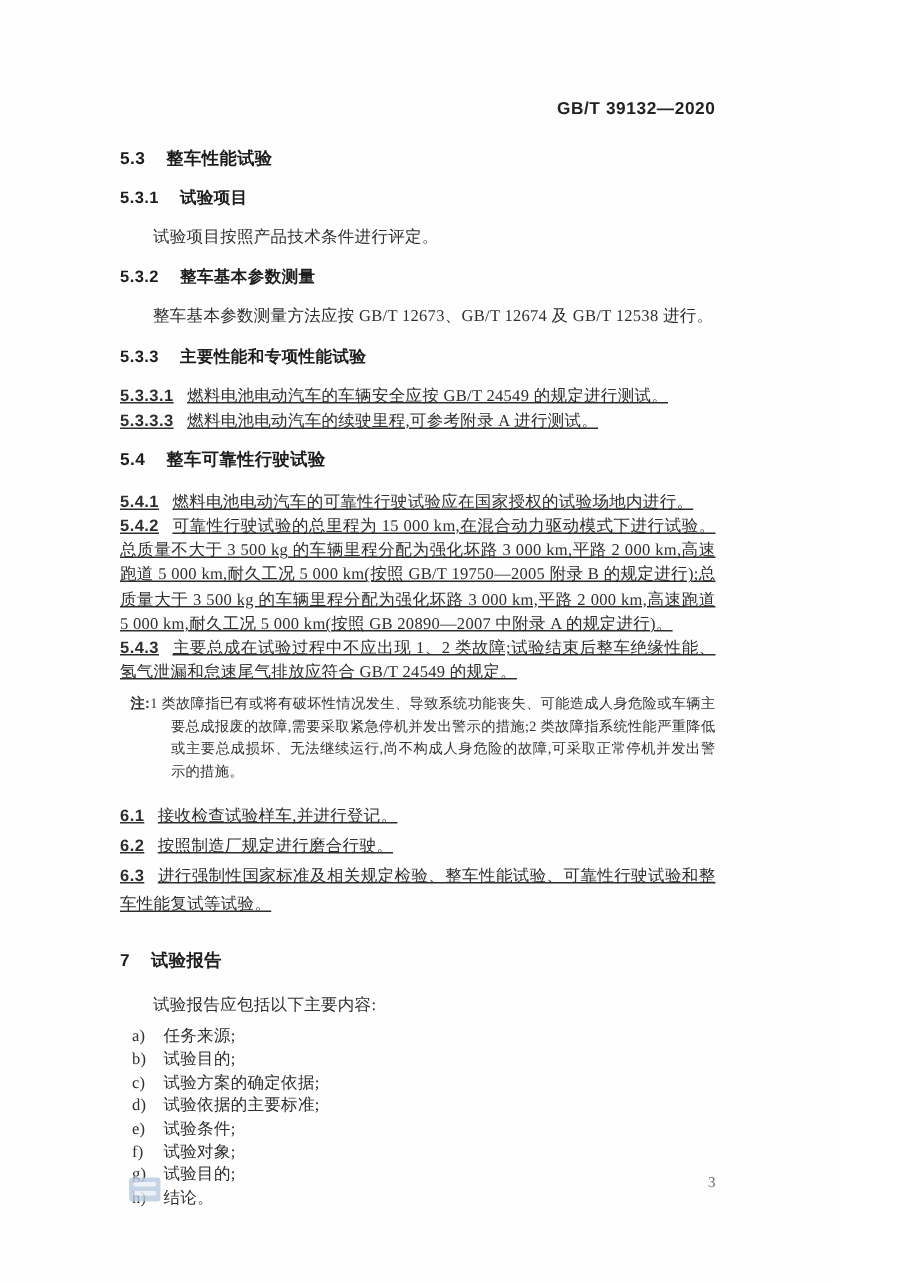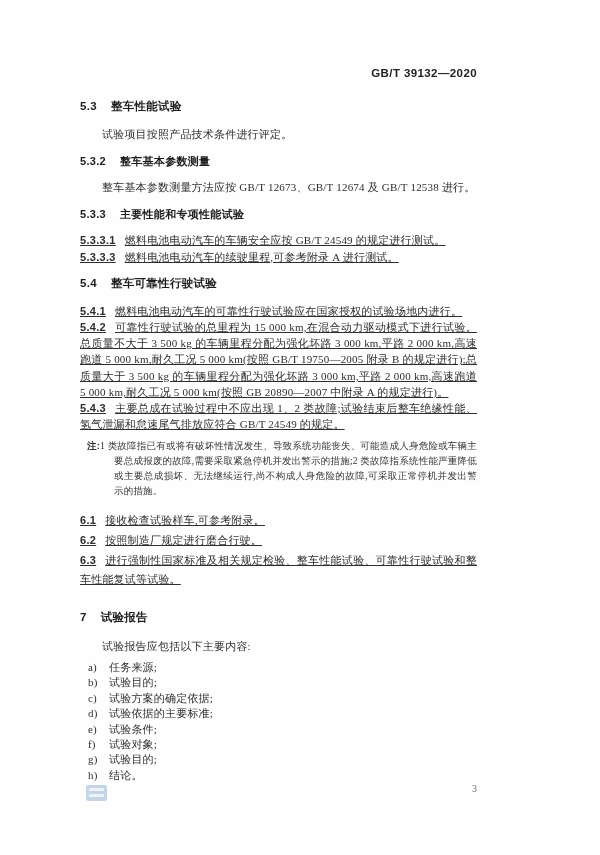--- a/index.html
+++ b/index.html
@@ -61,20 +61,23 @@
   <div class="content">
 
     <div class="std-header">
       <span>GB/T 39132—2020</span>
     </div>
 
     <div class="h2">
       <span class="hnum">5.3</span><span>整车性能试验</span>
     </div>
 
+    <div class="h3">
+      <span class="hnum">5.3.1</span><span>试验项目</span>
+    </div>
     <p class="para indent">试验项目按照产品技术条件进行评定。</p>
 
     <div class="h3">
       <span class="hnum">5.3.2</span><span>整车基本参数测量</span>
     </div>
     <p class="para indent">整车基本参数测量方法应按 GB/T 12673、GB/T 12674 及 GB/T 12538 进行。</p>
 
     <div class="h3">
       <span class="hnum">5.3.3</span><span>主要性能和专项性能试验</span>
     </div>
@@ -99,21 +102,21 @@
     <p class="clause">
       <span class="cnum">5.4.3</span><span>主要总成在试验过程中不应出现 1、2 类故障;试验结束后整车绝缘性能、氢气泄漏和怠速尾气排放应符合 GB/T 24549 的规定。</span>
     </p>
 
     <p class="note">
       <span class="note-label">注:</span><span>1 类故障指已有或将有破坏性情况发生、导致系统功能丧失、可能造成人身危险或车辆主要总成报废的故障,需要采取紧急停机并发出警示的措施;2 类故障指系统性能严重降低或主要总成损坏、无法继续运行,尚不构成人身危险的故障,可采取正常停机并发出警示的措施。</span>
     </p>
 
 
     <p class="clause wide">
-      <span class="cnum">6.1</span><span>接收检查试验样车,可参考附录。</span>
+      <span class="cnum">6.1</span><span>接收检查试验样车,并进行登记。</span>
     </p>
     <p class="clause wide">
       <span class="cnum">6.2</span><span>按照制造厂规定进行磨合行驶。</span>
     </p>
     <p class="clause wide">
       <span class="cnum">6.3</span><span>进行强制性国家标准及相关规定检验、整车性能试验、可靠性行驶试验和整车性能复试等试验。</span>
     </p>
 
     <div class="h2 sec7">
       <span class="hnum">7</span><span>试验报告</span>

